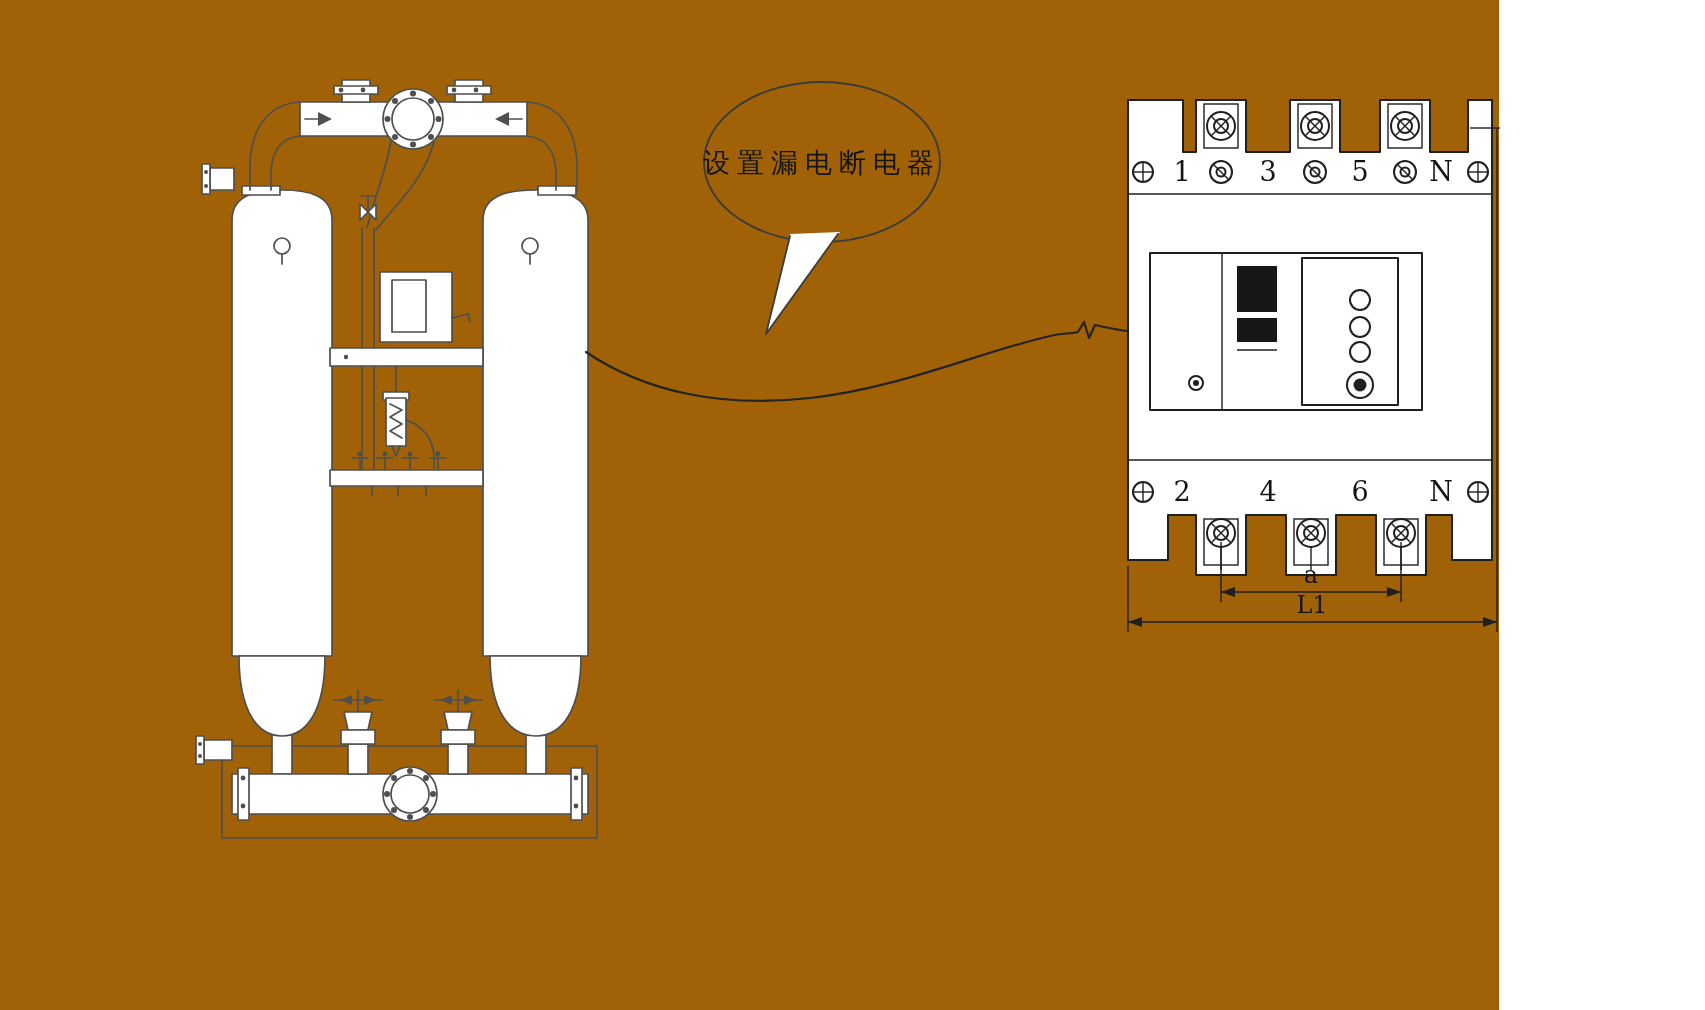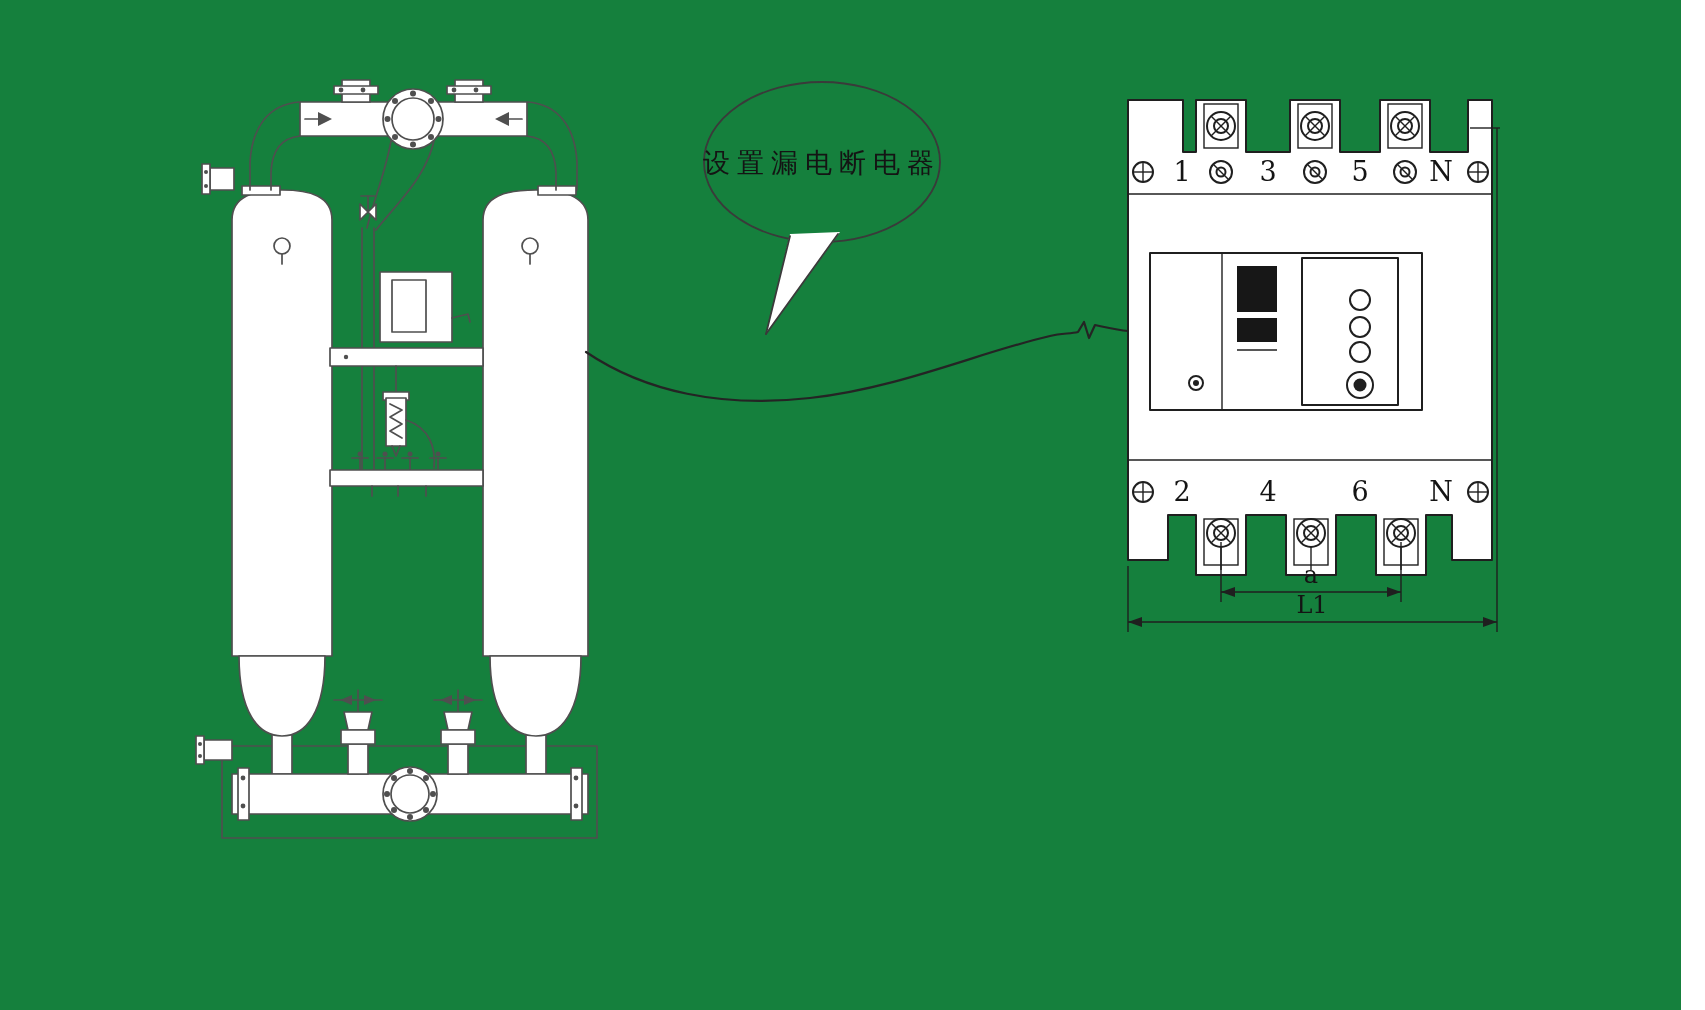--- a/index.html
+++ b/index.html
@@ -1,17 +1,17 @@
 <!DOCTYPE html>
 <html><head>
 <meta charset="utf-8">
 <style>
   html,body{margin:0;padding:0;background:#ffffff;width:1705px;height:1010px;overflow:hidden;
     font-family:"DejaVu Sans",sans-serif;}
-  .canvas{position:relative;width:1681px;height:1010px;background:#15803d;}
+  .canvas{position:relative;width:1499px;height:1010px;background:#a16207;}
   svg{display:block}
   
   .d{fill:none;stroke:#4f4f4f;stroke-width:1.7;stroke-linecap:round;stroke-linejoin:round}
   .dw{fill:#ffffff;stroke:#4f4f4f;stroke-width:1.7;stroke-linejoin:round}
   .ddot{fill:#4f4f4f;stroke:none}
   
   .b{fill:none;stroke:#1f1f1f;stroke-width:2;stroke-linejoin:round}
   .bw{fill:#ffffff;stroke:#1f1f1f;stroke-width:2;stroke-linejoin:round}
   .bthin{fill:none;stroke:#1f1f1f;stroke-width:1.4}
   .bdark{fill:#171717;stroke:none}

